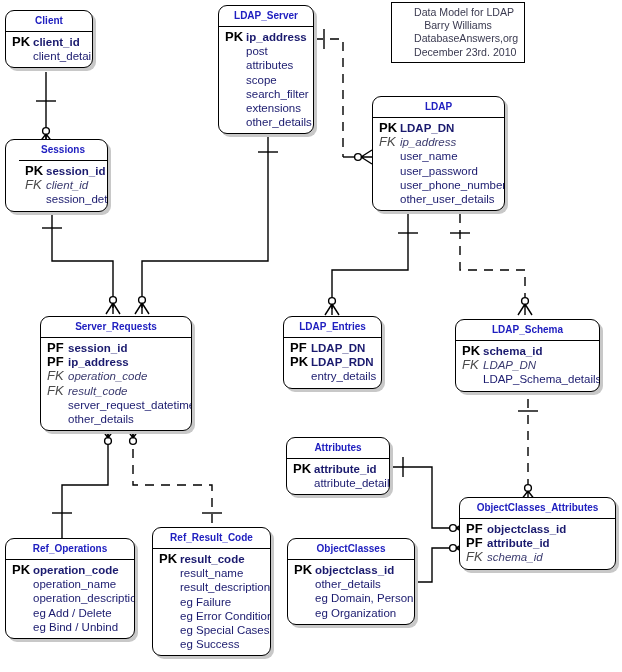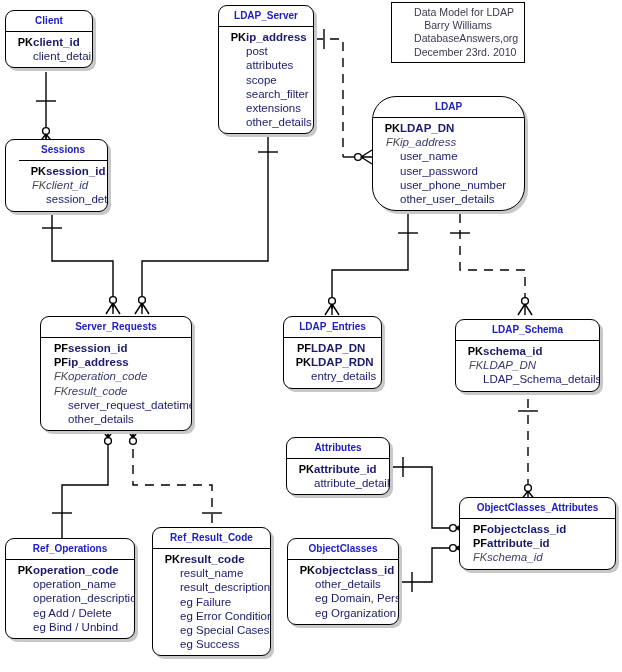--- a/index.html
+++ b/index.html
@@ -39,24 +39,23 @@
     font-size:11.5px;
     line-height:14.2px;
     color:#1a1a6e;
     white-space:nowrap;
   }
   .key{
     display:inline-block;
     width:21px;
     flex:0 0 21px;
     color:#000000;
-    font-size:11px;
+    font-size:13px;
     font-weight:bold;
     letter-spacing:0px;
-    text-align:right;
   }
   .key.fk{font-style:italic;font-weight:normal;color:#4a4a4a;}
   .aname{color:#1a1a6e;font-weight:bold;}
   .attr.plain .aname{font-weight:normal;}
   .attr.fkrow .aname{font-style:italic;font-weight:normal;color:#3a3a6e;}
   .attr.note .aname{font-weight:normal;}
   
   .notebox{
     position:absolute;
     box-sizing:border-box;
@@ -190,21 +189,21 @@
         <span class="key"></span>
         <span class="aname">extensions</span>
       </div>
       <div class="attr plain">
         <span class="key"></span>
         <span class="aname">other_details</span>
       </div>
     </div>
   </div>
 
-  <div class="entity" style="left:372px;top:96px;width:153px;border-radius:24px;">
+  <div class="entity" style="left:372px;top:96px;width:133px;">
     <div class="ent-title">LDAP</div>
     <div class="ent-body">
       <div class="attr">
         <span class="key">PK</span>
         <span class="aname">LDAP_DN</span>
       </div>
       <div class="attr fkrow">
         <span class="key fk">FK</span>
         <span class="aname">ip_address</span>
       </div>
@@ -336,21 +335,21 @@
         <span class="key">PF</span>
         <span class="aname">attribute_id</span>
       </div>
       <div class="attr fkrow">
         <span class="key fk">FK</span>
         <span class="aname">schema_id</span>
       </div>
     </div>
   </div>
 
-  <div class="entity" style="left:287px;top:538px;width:112px;">
+  <div class="entity" style="left:287px;top:538px;width:128px;">
     <div class="ent-title">ObjectClasses</div>
     <div class="ent-body">
       <div class="attr">
         <span class="key">PK</span>
         <span class="aname">objectclass_id</span>
       </div>
       <div class="attr plain">
         <span class="key"></span>
         <span class="aname">other_details</span>
       </div>

